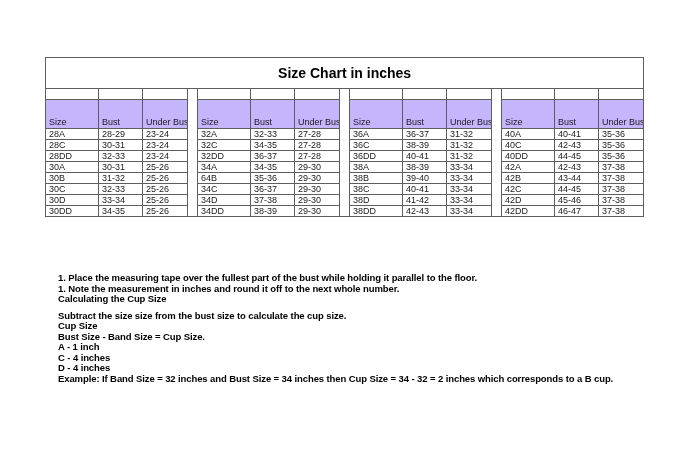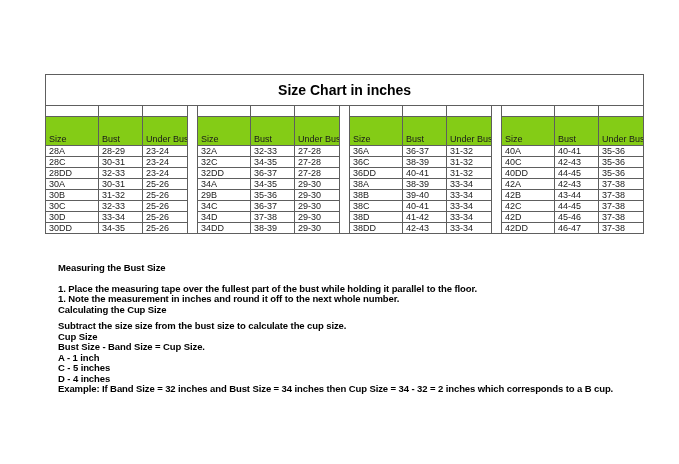--- a/index.html
+++ b/index.html
@@ -1,34 +1,34 @@
 <!DOCTYPE html>
 <html><head>
 <meta charset="utf-8">
 <style>
   html,body { margin:0; padding:0; background:#ffffff; }
   body { width:679px; height:464px; font-family:"Liberation Sans", sans-serif; }
   .canvas { position:relative; width:679px; height:464px; background:#ffffff; overflow:hidden; }
 
   table.size-chart {
-    position:absolute; left:45px; top:74px; width:598px;
+    position:absolute; left:45px; top:57px; width:598px;
     border-collapse:collapse; table-layout:fixed;
     border:1px solid #5e5e5e;
   }
   table.size-chart td, table.size-chart th {
     font-size:9px; font-weight:normal; color:#1a1a1a;
     padding:0 3px; text-align:left; white-space:nowrap; overflow:hidden;
   }
   tr.title-row td {
     border:1px solid #5e5e5e; text-align:center; font-weight:bold;
     font-size:14px; height:30px; padding:0; color:#000;
   }
   td.ecell { height:10px; border:1px solid #5e5e5e; }
   th.hdr {
-    background:#84cc16; border:1px solid #5e5e5e; vertical-align:bottom;
+    background:#c4b5fd; border:1px solid #5e5e5e; vertical-align:bottom;
     height:28px; line-height:1.2; white-space:normal; padding:1px 3px 1px 3px;
   }
   td.dcell { height:10px; border:1px solid #5e5e5e; }
   td.gap, th.gap {
     border-top:none; border-bottom:none;
     border-left:1px solid #5e5e5e; border-right:1px solid #5e5e5e;
     background:#ffffff;
   }
 
   .notes {
@@ -169,21 +169,21 @@
           <td class="gap"></td>
           <td class="dcell">42A</td>
           <td class="dcell">42-43</td>
           <td class="dcell">37-38</td>
         </tr>
         <tr>
           <td class="dcell">30B</td>
           <td class="dcell">31-32</td>
           <td class="dcell">25-26</td>
           <td class="gap"></td>
-          <td class="dcell">29B</td>
+          <td class="dcell">64B</td>
           <td class="dcell">35-36</td>
           <td class="dcell">29-30</td>
           <td class="gap"></td>
           <td class="dcell">38B</td>
           <td class="dcell">39-40</td>
           <td class="dcell">33-34</td>
           <td class="gap"></td>
           <td class="dcell">42B</td>
           <td class="dcell">43-44</td>
           <td class="dcell">37-38</td>
@@ -236,28 +236,27 @@
           <td class="dcell">33-34</td>
           <td class="gap"></td>
           <td class="dcell">42DD</td>
           <td class="dcell">46-47</td>
           <td class="dcell">37-38</td>
         </tr>
       </tbody>
   </table>
 
   <div class="notes">
-    <p>Measuring the Bust Size</p>
     <div class="blank10"></div>
     <p>1. Place the measuring tape over the fullest part of the bust while holding it parallel to the floor.</p>
     <p>1. Note the measurement in inches and round it off to the next whole number.</p>
     <p>Calculating the Cup Size</p>
     <div class="blank6"></div>
     <p>Subtract the size size from the bust size to calculate the cup size.</p>
     <p>Cup Size</p>
     <p>Bust Size - Band Size = Cup Size.</p>
     <p>A - 1 inch</p>
-    <p>C - 5 inches</p>
+    <p>C - 4 inches</p>
     <p>D - 4 inches</p>
     <p>Example: If Band Size = 32 inches and Bust Size = 34 inches then Cup Size = 34 - 32 = 2 inches which corresponds to a B cup.</p>
   </div>
 
 </div>
 
 </body></html>

